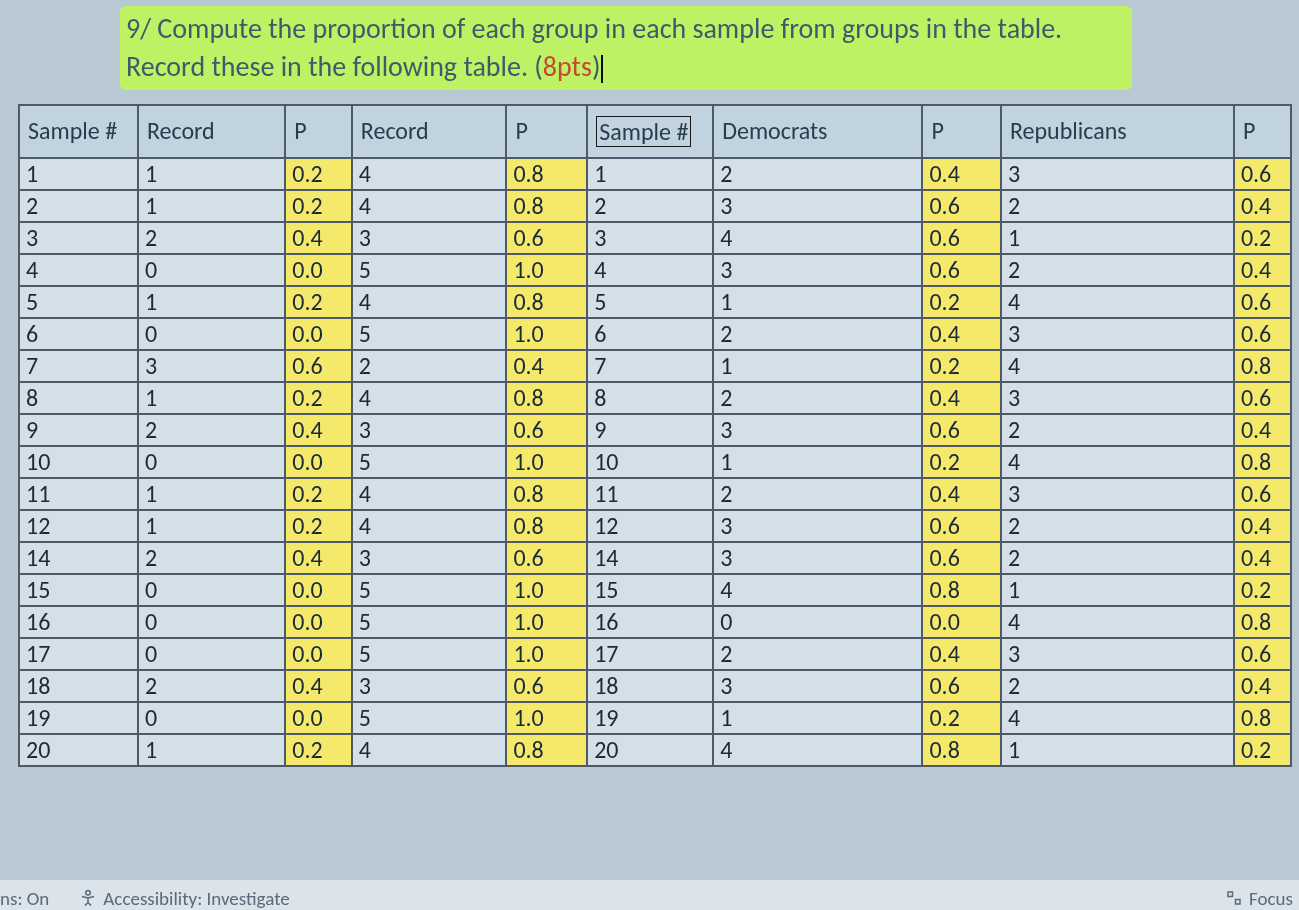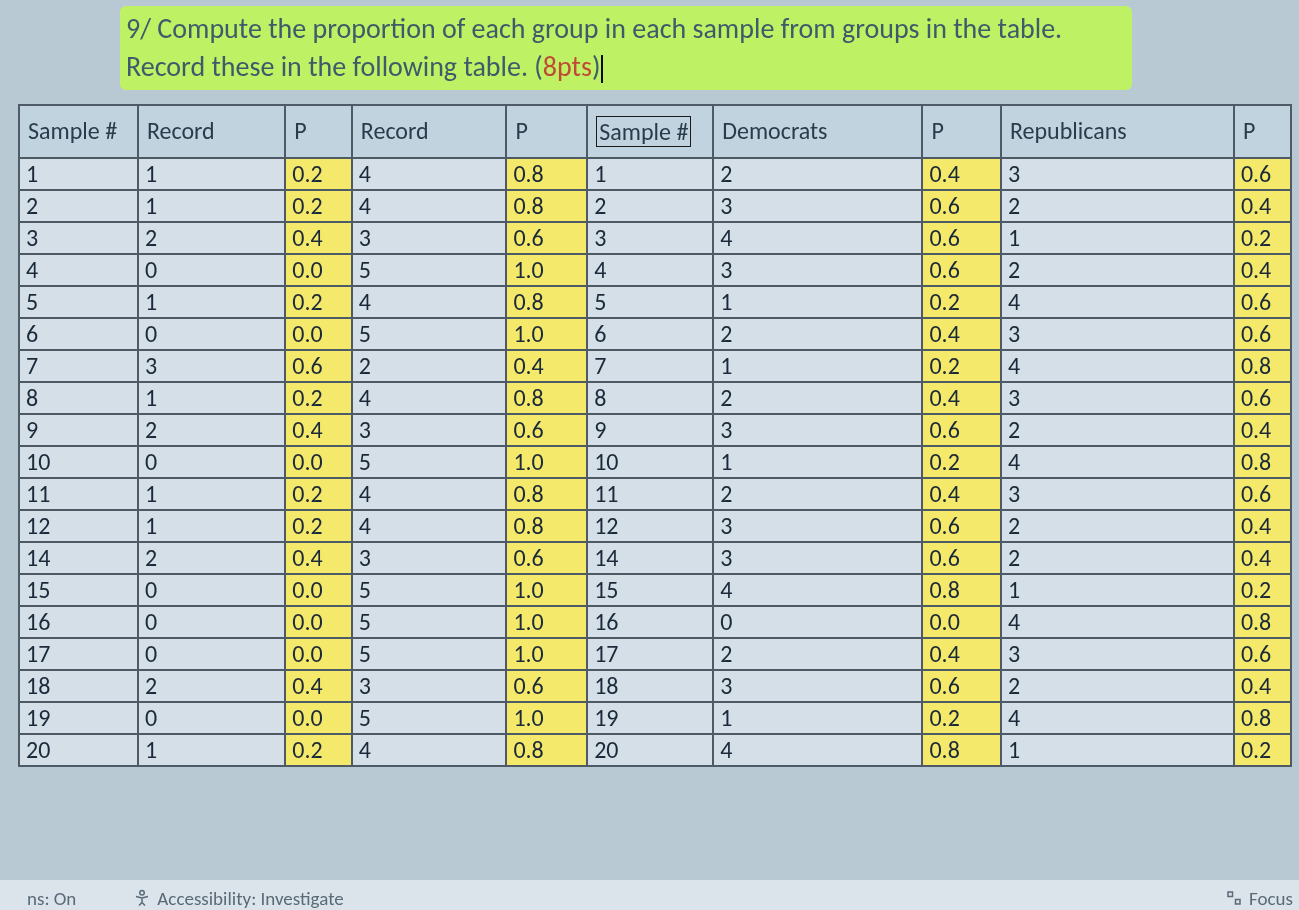--- a/index.html
+++ b/index.html
@@ -79,21 +79,21 @@
     width:100%;
     height:36px;
     background:#dbe4ea;
     font-size:19px;
     color:#5a6a78;
     display:flex;
     align-items:center;
     padding-left:0;
     box-sizing:border-box;
   }
-  .status .chunk{margin-right:30px;display:flex;align-items:center;padding-left:27px;}
+  .status .chunk{margin-right:30px;display:flex;align-items:center;}
   .status .ico{
     width:18px;height:18px;margin-right:6px;
     display:inline-block;
   }
   .status .focus{position:absolute;right:6px;display:flex;align-items:center;}
   th .hsel{border:1px solid #1b1b1b;padding:0 2px;display:inline-block;}
 </style>
 </head>
 <body>
 <div class="page">

